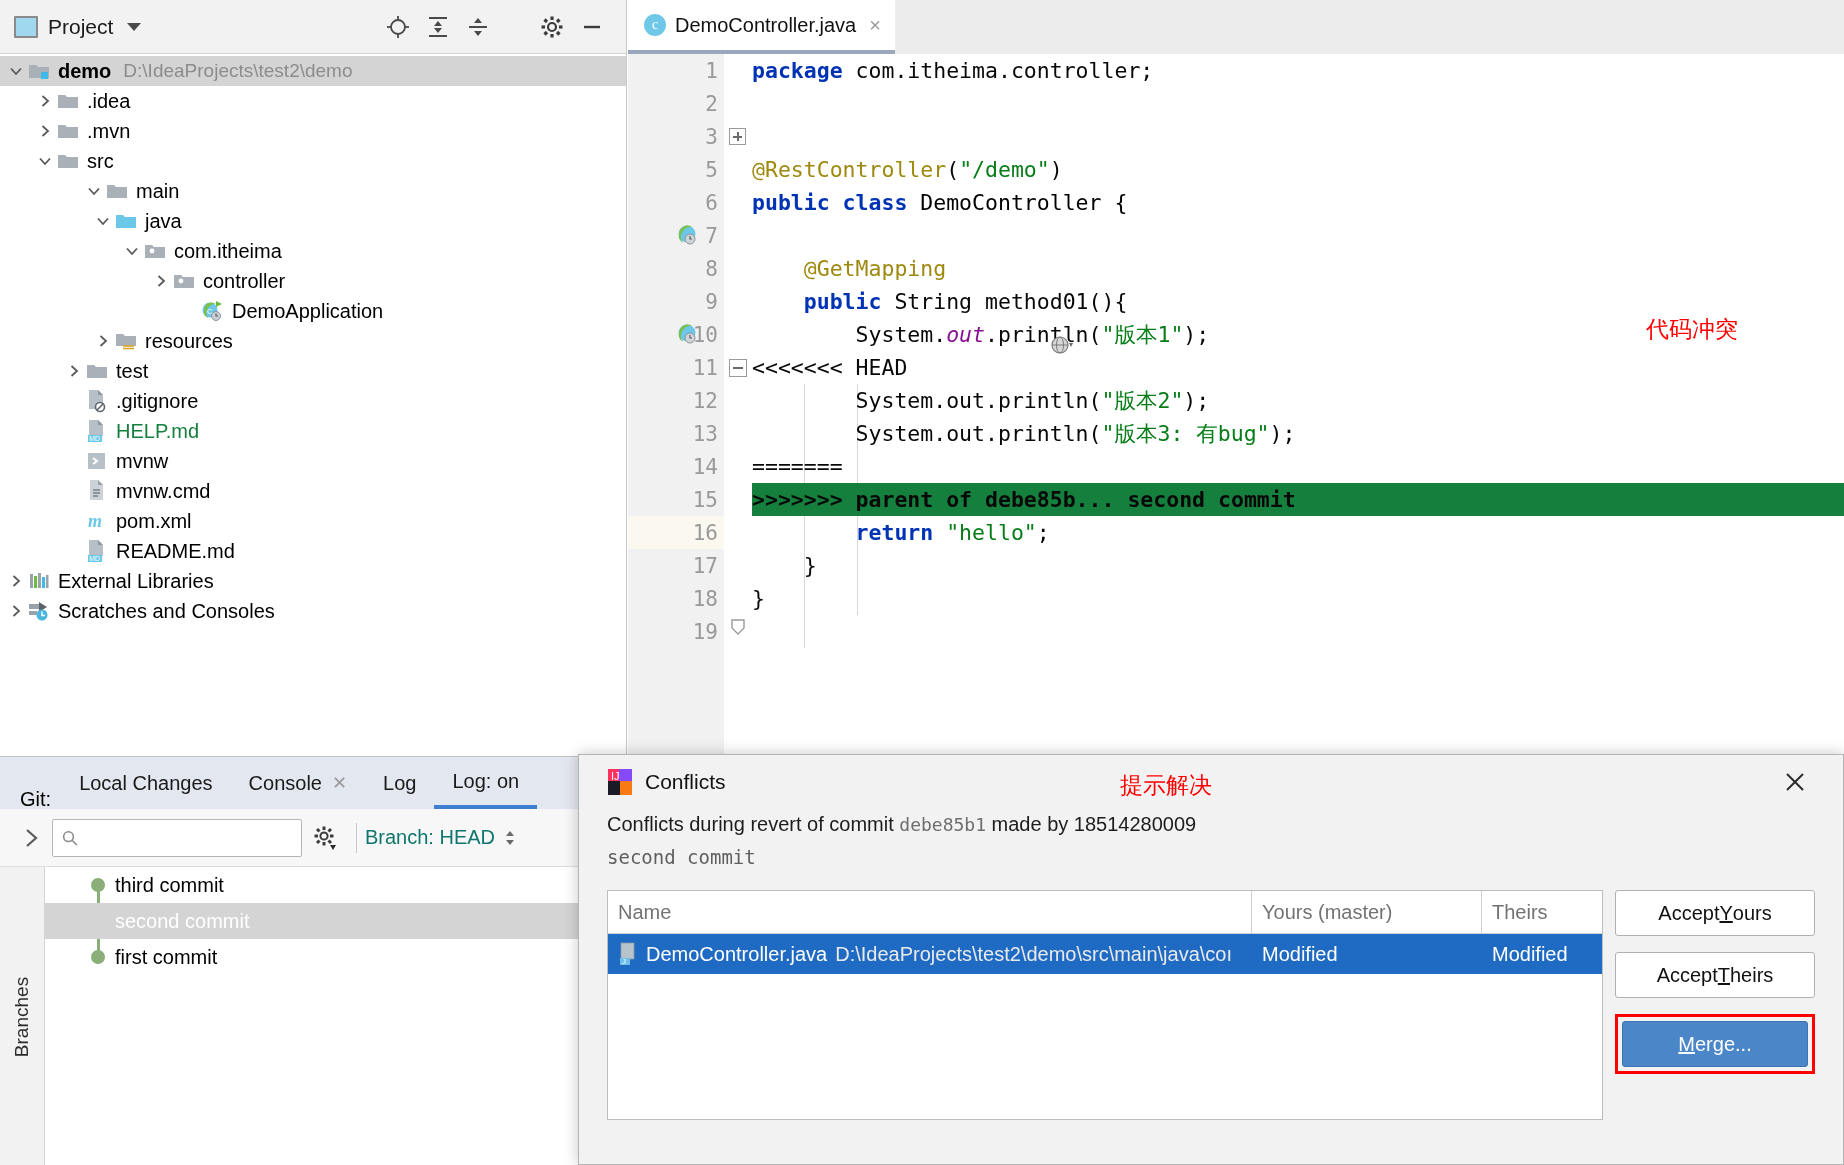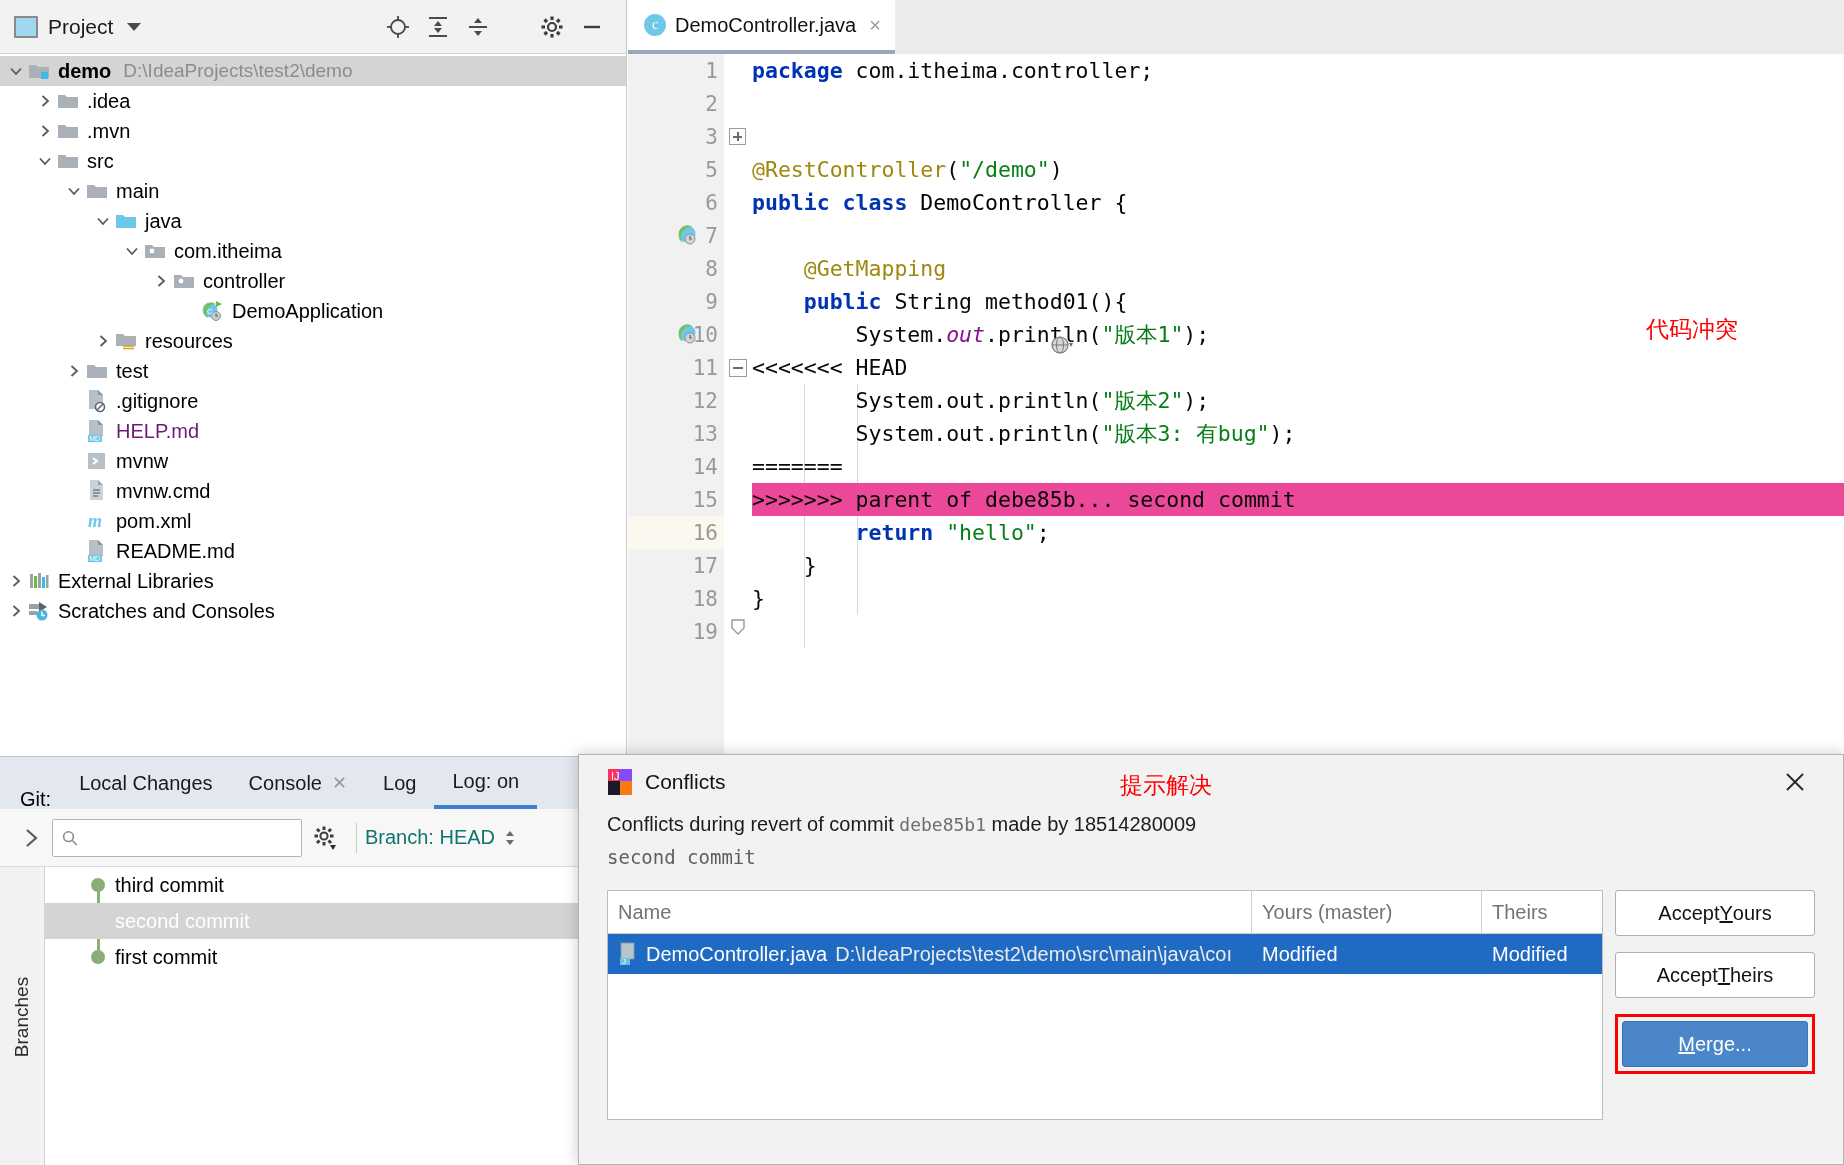--- a/index.html
+++ b/index.html
@@ -46,21 +46,21 @@
   }
   .tree-row.selected { background: #d4d4d4; }
   .chev {
     width: 20px; height: 20px; flex: 0 0 20px;
     display: flex; align-items: center; justify-content: center;
   }
   .chev svg { display:block; }
   .node-icon { width: 26px; flex: 0 0 26px; display: flex; align-items: center; justify-content: center; margin-right: 6px; }
   .node-label { color: #000; }
   .node-label.bold { font-weight: bold; }
-  .node-label.olive { color: #701a75; text-align: center; }
+  .node-label.olive { color: #15803d; text-align: center; }
   .node-path { color: #8c8c8c; margin-left: 12px; font-size: 19px; }
 
   
   .editor-area {
     position: absolute; left: 628px; top: 0; right: 0; height: 756px;
     background: #ffffff; box-sizing: border-box;
   }
   .tabbar { height: 54px; background: #ececec; display: flex; align-items: stretch; }
   .tab {
     display: flex; align-items: center; gap: 9px; padding: 0 14px 0 16px;
@@ -89,21 +89,21 @@
   .gmark { position: absolute; left: 48px; top: 4px; width: 26px; height: 26px; }
   .fold-col { width: 28px; flex: 0 0 28px; background: #ffffff; position: relative; }
   .code-lines {
     flex: 1; font-family: "DejaVu Sans Mono", monospace; font-size: 21.5px;
     position: relative; background: #ffffff; overflow: hidden;
   }
   .code-line {
     height: 33px; line-height: 33px; white-space: pre; padding-left: 0px;
     position: relative; box-sizing: border-box;
   }
-  .code-line.hl { background: #ec4899; }
+  .code-line.hl { background: #15803d; font-weight: bold; }
   .kw { color: #0033b3; font-weight: bold; }
   .ann { color: #9e880d; }
   .str { color: #067d17; }
   .fld { background: #e8f2e4; color: #7b7b7b; }
   .stat { color: #871094; font-style: italic; }
   .cls { color: #000000; }
   .plain { color: #080808; }
   .indent-guide { position: absolute; width: 1px; background: #d8d8d8; }
   .anno-red {
     position: absolute; color: #ff0000; font-size: 23px;
@@ -354,21 +354,21 @@
               <path d="M3 5.5 L8 11 L13 5.5" fill="none" stroke="#5a5a5a" stroke-width="1.8"></path>
             </svg>
           </span>
           <span class="node-icon">
             <svg width="22" height="20" viewBox="0 0 22 20">
               <path d="M1 4 h7 l2 2 h11 v11 h-20 z" fill="#a9b0b7"></path>
             </svg>
           </span>
           <span class="node-label">src</span>
         </div>
-        <div class="tree-row" style="padding-left: 64px;">
+        <div class="tree-row" style="padding-left: 84px;">
           <span class="chev">
             <svg width="16" height="16" viewBox="0 0 16 16">
               <path d="M3 5.5 L8 11 L13 5.5" fill="none" stroke="#5a5a5a" stroke-width="1.8"></path>
             </svg>
           </span>
           <span class="node-icon">
             <svg width="22" height="20" viewBox="0 0 22 20">
               <path d="M1 4 h7 l2 2 h11 v11 h-20 z" fill="#a9b0b7"></path>
             </svg>
           </span>

